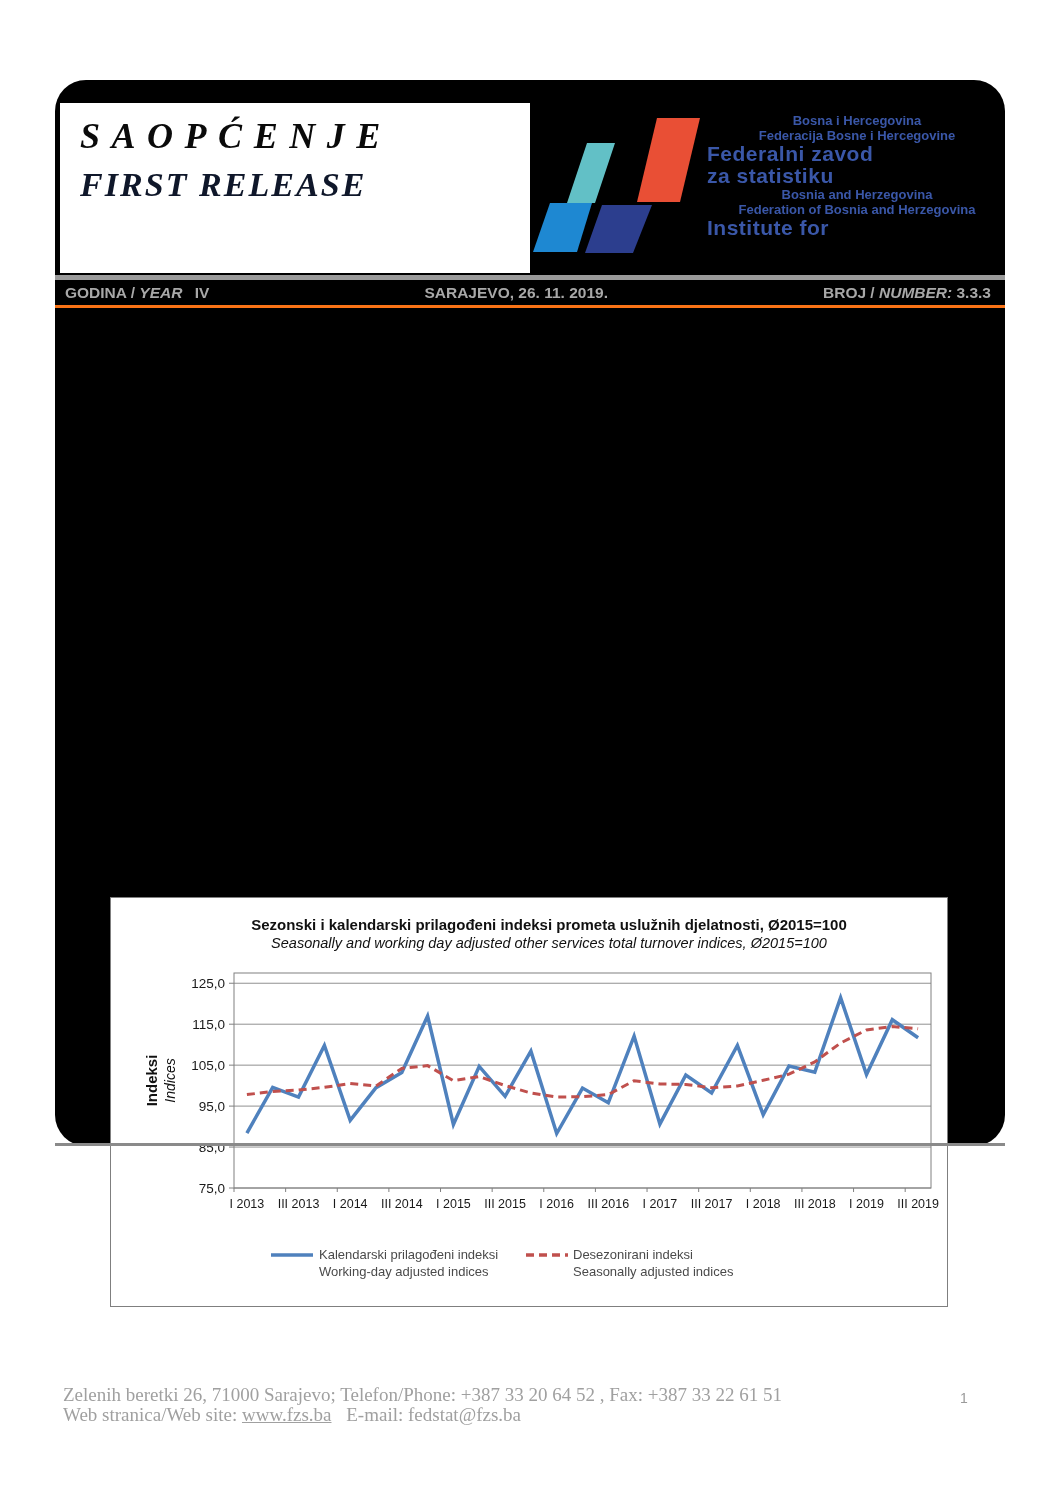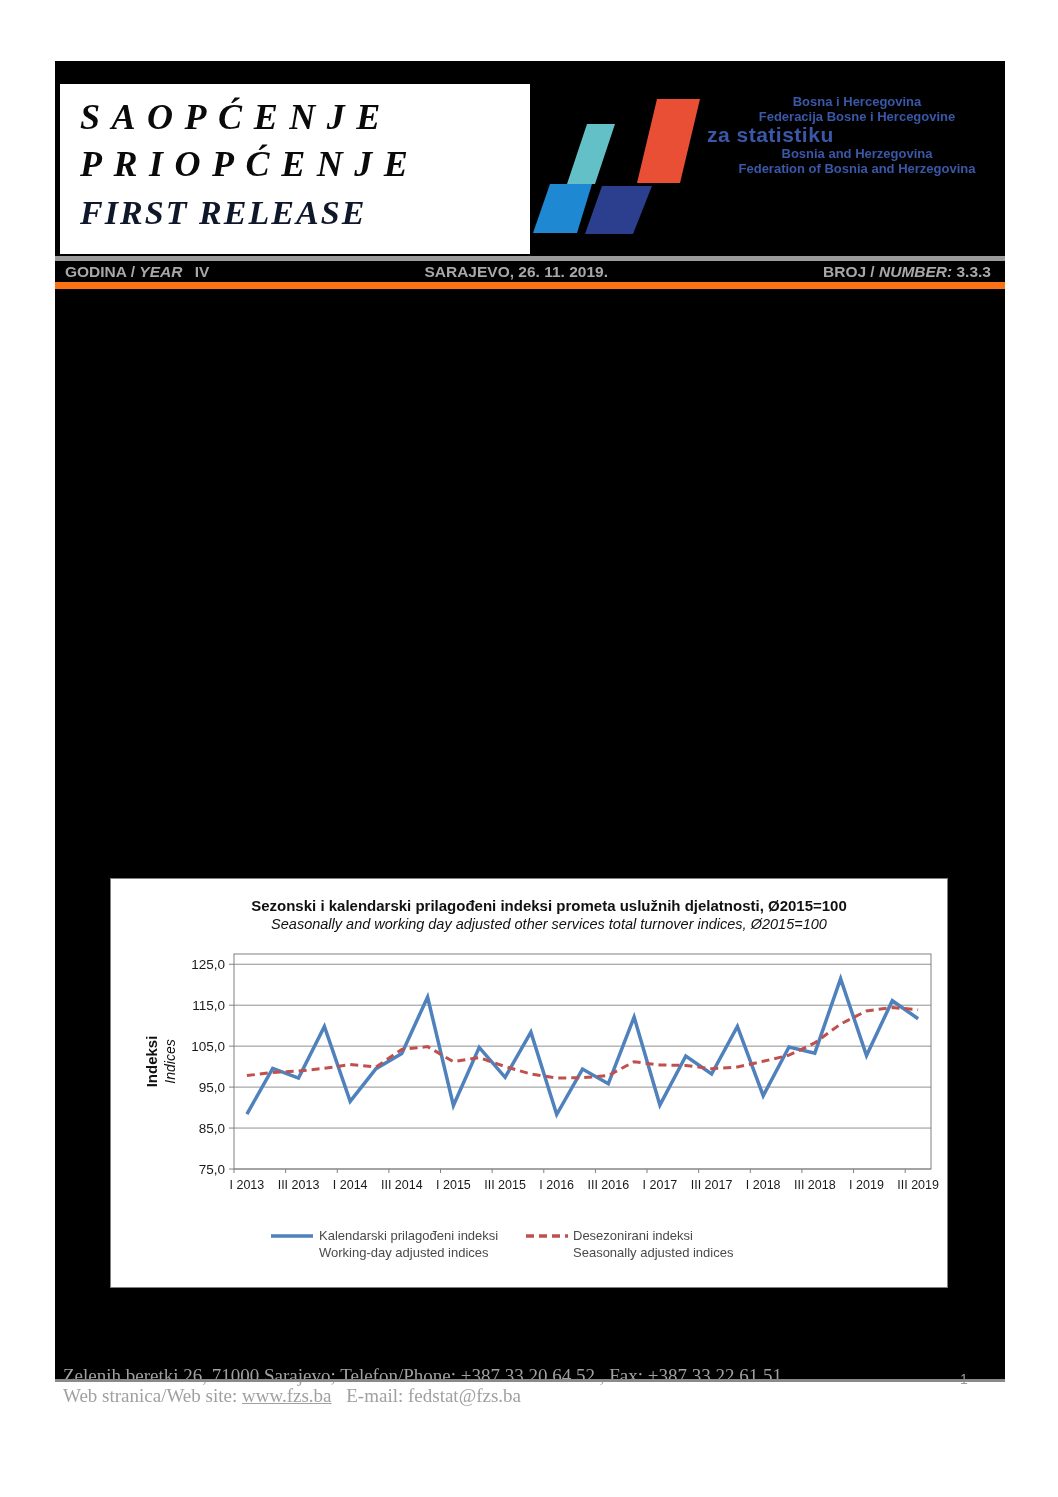--- a/index.html
+++ b/index.html
@@ -1,37 +1,37 @@
 <!DOCTYPE html>
 <html><head>
 <meta charset="utf-8">
 <style>
   html,body{margin:0;padding:0;background:#e8e8e8;}
   .page{position:relative;width:1058px;height:1497px;background:#ffffff;overflow:hidden;
         font-family:"Liberation Sans",sans-serif;}
-  .sheet{position:absolute;left:55px;top:61px;width:950px;height:1321px;background:#000000;}
+  .sheet{position:absolute;left:55px;top:80px;width:950px;height:1066px;background:#000000;border-radius:31px;}
   .sheet-bottom-line{position:absolute;left:0;bottom:0;width:100%;height:3px;background:#8a8a8a;}
 
   
   .title-box{position:absolute;left:5px;top:23px;width:470px;height:170px;background:#ffffff;
              padding:10px 0 0 20px;box-sizing:border-box;}
   .t1{font-family:"Liberation Serif",serif;font-style:italic;font-weight:700;font-size:36px;
       letter-spacing:0.32em;color:#0a0a0a;line-height:47px;white-space:nowrap;}
   .t3{font-family:"Liberation Serif",serif;font-style:italic;font-weight:700;font-size:34px;
       letter-spacing:0.06em;color:#0f172a;line-height:49px;white-space:nowrap;}
 
   .logo-marks{position:absolute;left:478px;top:38px;}
   .p-teal{fill:#62C0C6;} .p-red{fill:#E94F35;} .p-blue{fill:#1E88D2;} .p-navy{fill:#2C3E8E;}
   .logo-text{position:absolute;left:652px;top:33px;width:300px;color:#3A57A8;}
   .logo-text .small{font-size:13px;font-weight:700;line-height:15px;white-space:nowrap;text-align:center;}
   .logo-text .big{font-size:21px;font-weight:700;line-height:22px;letter-spacing:0.5px;white-space:nowrap;}
 
   
   .info-bar{position:absolute;left:0;top:195px;width:950px;box-sizing:border-box;
-            border-top:5px solid #9a9a9a;border-bottom:7px solid #f97316;height:33px;
+            border-top:5px solid #9a9a9a;border-bottom:3px solid #f97316;height:33px;
             display:flex;align-items:center;justify-content:space-between;
             padding:0 14px 0 10px;color:#a8a8a8;font-weight:700;font-size:15.5px;}
   .info-bar .it{font-style:italic;}
   .info-bar .gap{margin-left:8px;}
 
   
   .chart-panel{position:absolute;left:55px;top:817px;width:838px;height:410px;background:#ffffff;
                border:1px solid #7f7f7f;box-sizing:border-box;padding-left:40px;}
   .chart-title{position:absolute;left:40px;right:0;top:18px;text-align:center;
                font-size:15px;font-weight:700;color:#111;}
@@ -47,37 +47,38 @@
   .page-num{position:absolute;left:905px;top:1310px;color:#9a9a9a;font-size:14px;}
 </style>
 </head>
 <body>
 
 <div class="page">
   <div class="sheet">
 
     <div class="title-box">
       <div class="t1">SAOPĆENJE</div>
-      <div class="t1">PRIOPĆENJE</div>
       <div class="t3">FIRST RELEASE</div>
     </div>
 
     <svg class="logo-marks" width="170" height="135" viewBox="0 0 170 135">
       <polygon class="p-teal" points="54,25 82,25 62,85 34,85"></polygon>
       <polygon class="p-red" points="124,0 167,0 147,84 104,84"></polygon>
       <polygon class="p-blue" points="17,85 59,85 44,134 0,134"></polygon>
       <polygon class="p-navy" points="69,87 119,87 100,135 52,135"></polygon>
     </svg>
 
     <div class="logo-text">
       <div class="small">Bosna i Hercegovina</div>
       <div class="small">Federacija Bosne i Hercegovine</div>
+      <div class="big">Federalni zavod</div>
       <div class="big">za statistiku</div>
       <div class="small">Bosnia and Herzegovina</div>
       <div class="small">Federation of Bosnia and Herzegovina</div>
+      <div class="big">Institute for</div>
     </div>
 
     <div class="info-bar">
       <div>
         <span>GODINA /</span>
         <span class="it">YEAR</span>
         <span class="gap">IV</span>
       </div>
       <div>SARAJEVO, 26. 11. 2019.</div>
       <div>

